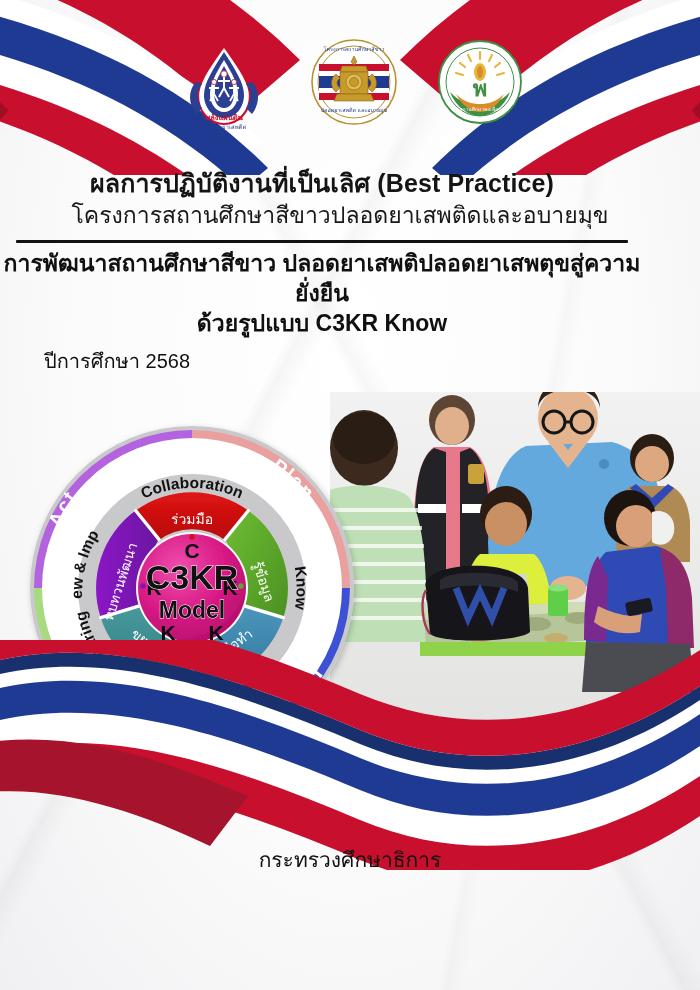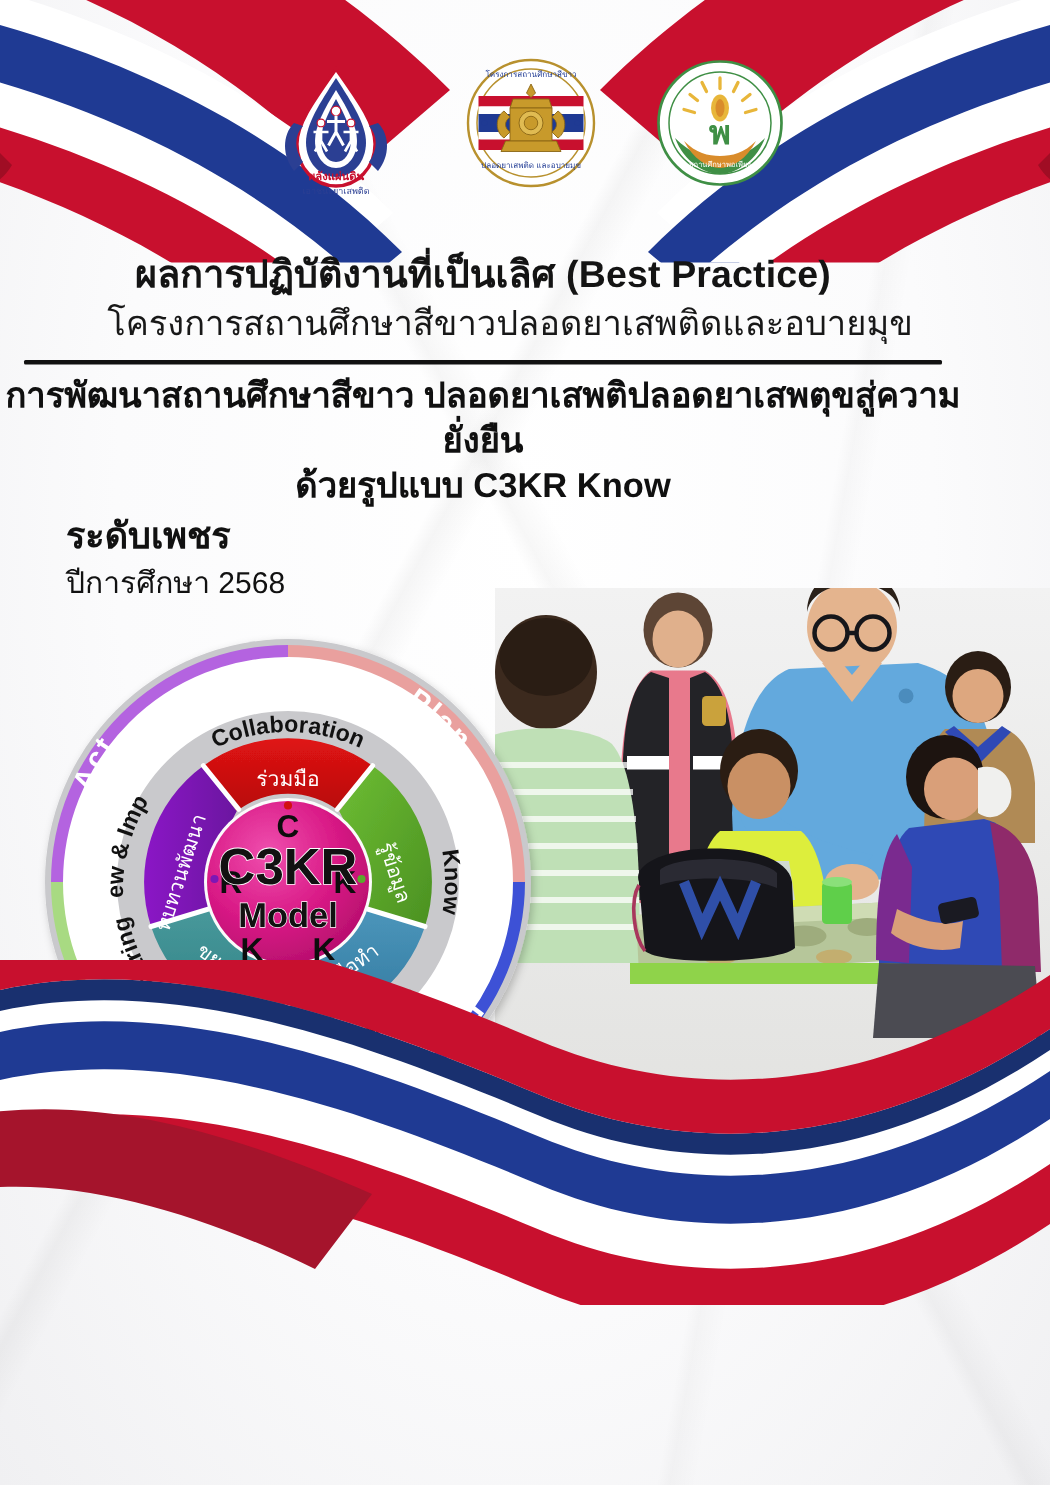--- a/index.html
+++ b/index.html
@@ -211,21 +211,20 @@
 
   <div class="heads">
     <div class="h1">ผลการปฏิบัติงานที่เป็นเลิศ (Best Practice)</div>
     <div class="h2">โครงการสถานศึกษาสีขาวปลอดยาเสพติดและอบายมุข</div>
     <div class="rule"></div>
     <div class="h3">การพัฒนาสถานศึกษาสีขาว ปลอดยาเสพติปลอดยาเสพตุขสู่ความยั่งยืน</div>
     <div class="h3">ด้วยรูปแบบ C3KR Know</div>
   </div>
 
   <div class="level">
-    <div class="lv1">ระดับเพชร</div>
     <div class="lv2">ปีการศึกษา  2568</div>
   </div>
 
   <div class="photo">
     <svg width="370" height="340" viewBox="0 0 370 340">
       <defs>
         <linearGradient id="wallG" x1="0" y1="0" x2="0" y2="1">
           <stop offset="0%" stop-color="#f2f2f2"></stop>
             <stop offset="100%" stop-color="#e3e3e1"></stop>
         </linearGradient>
@@ -475,15 +474,16 @@
         <path d="M0 752 C120 726 250 776 360 822 C470 868 590 852 700 778 L700 746 C590 820 470 836 360 790 C250 744 120 694 0 720 Z" fill="#ffffff"></path>
 
         <path d="M0 790 C120 764 250 814 360 860 C470 906 590 890 700 816 L700 776 C590 850 470 866 360 820 C250 774 120 724 0 750 Z" fill="#c8102e"></path>
 
         <path d="M-10 742 C80 730 170 762 248 796 L210 846 C140 812 60 786 -10 792 Z" fill="#a5142c"></path>
       </g>
     </svg>
   </div>
 
   <div class="footer">
+    <div class="f3">กระทรวงศึกษาธิการ</div>
   </div>
 
 </div>
 
 </body></html>

